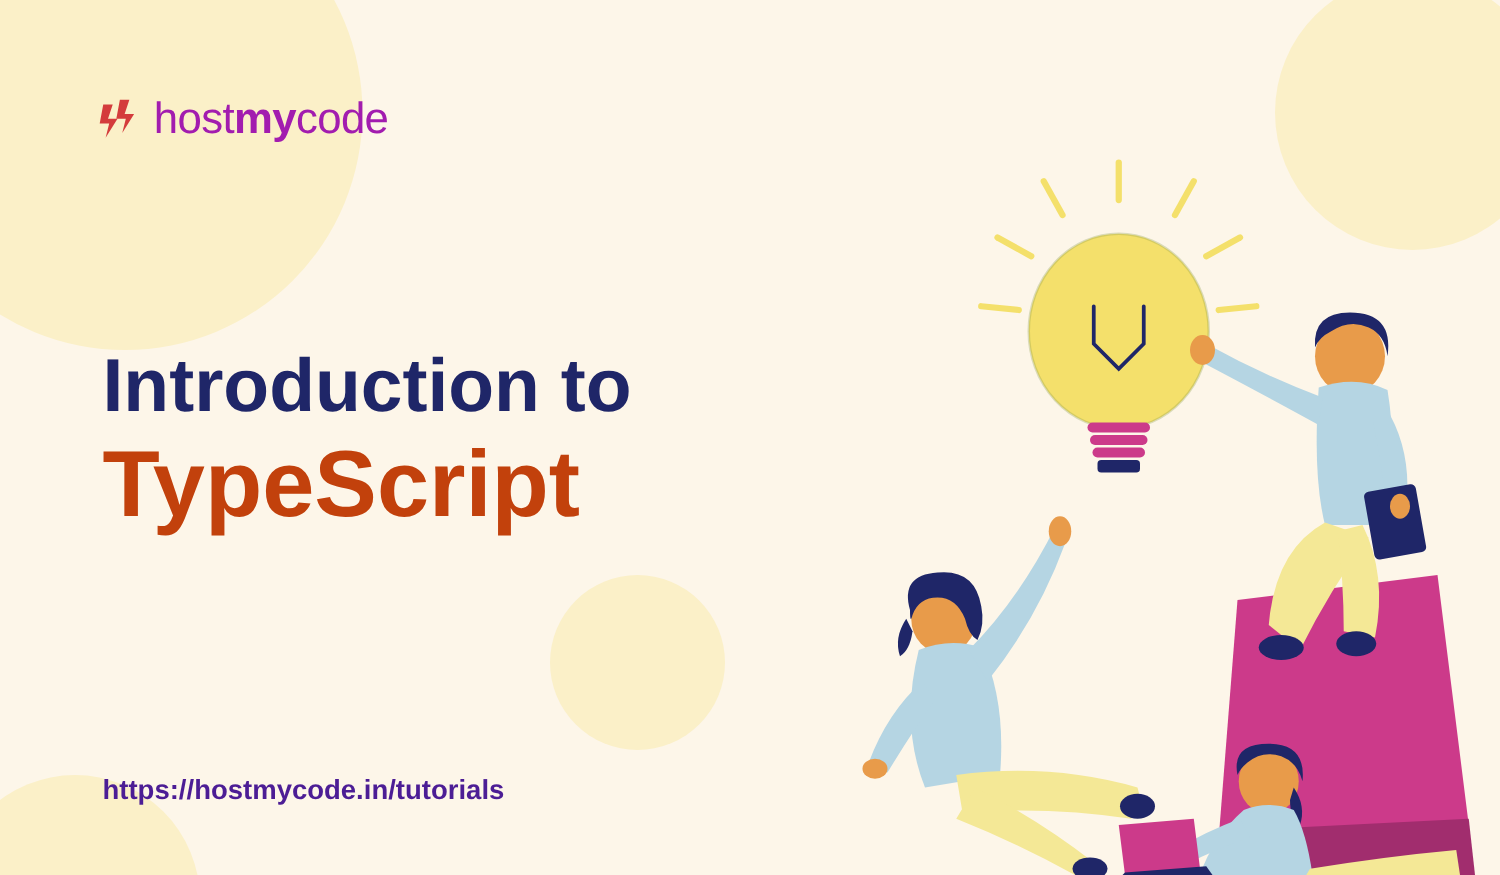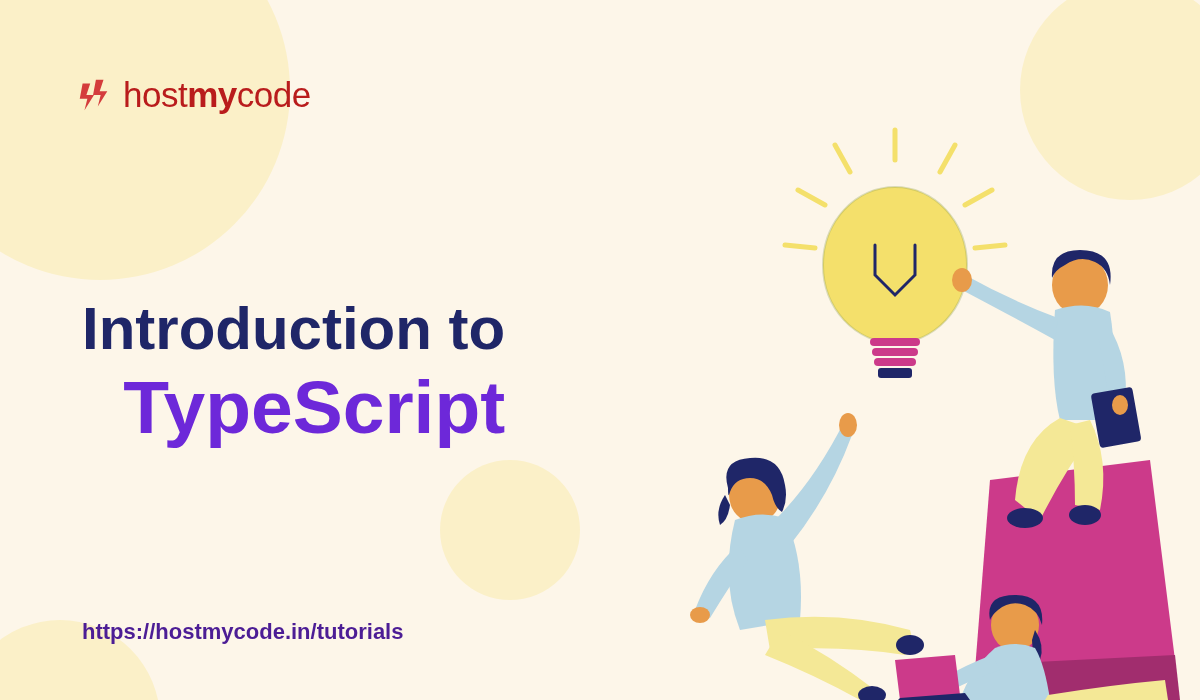--- a/index.html
+++ b/index.html
@@ -60,42 +60,41 @@
     }
     .logo-icon {
       width: 38px;
       height: 38px;
       display: flex;
       align-items: center;
     }
     .logo-text {
       font-size: 35px;
       font-weight: 400;
-      color: #b91c1c;
+      color: #a21caf;
       letter-spacing: -0.5px;
     }
     .logo-text .bold { font-weight: 800; }
     
     .heading {
       position: absolute;
-      top: 296px;
+      top: 276px;
       left: 82px;
       z-index: 10;
-      text-align: right;
     }
     .heading-line1 {
       font-size: 60px;
       font-weight: 800;
       color: #1f2668;
       line-height: 1.1;
     }
     .heading-line2 {
       font-size: 75px;
       font-weight: 800;
-      color: #6d28d9;
+      color: #c2410c;
       line-height: 1.1;
       margin-top: 4px;
     }
     
     .url {
       position: absolute;
       bottom: 55px;
       left: 82px;
       font-size: 22px;
       font-weight: 700;

